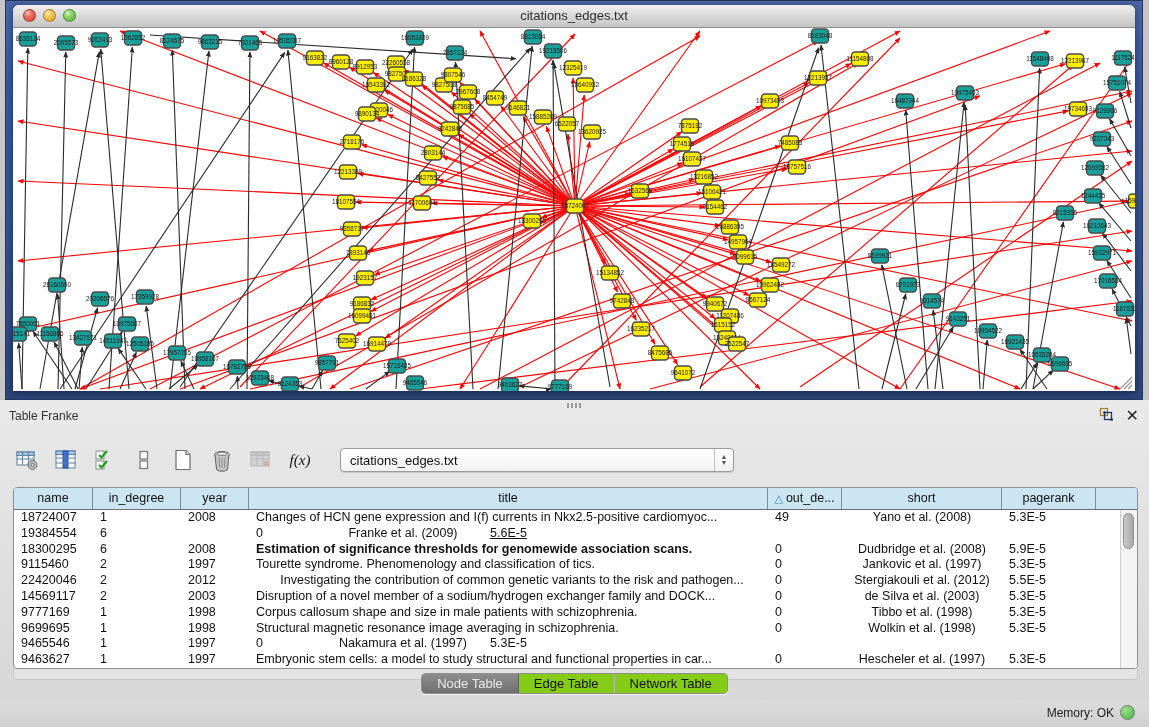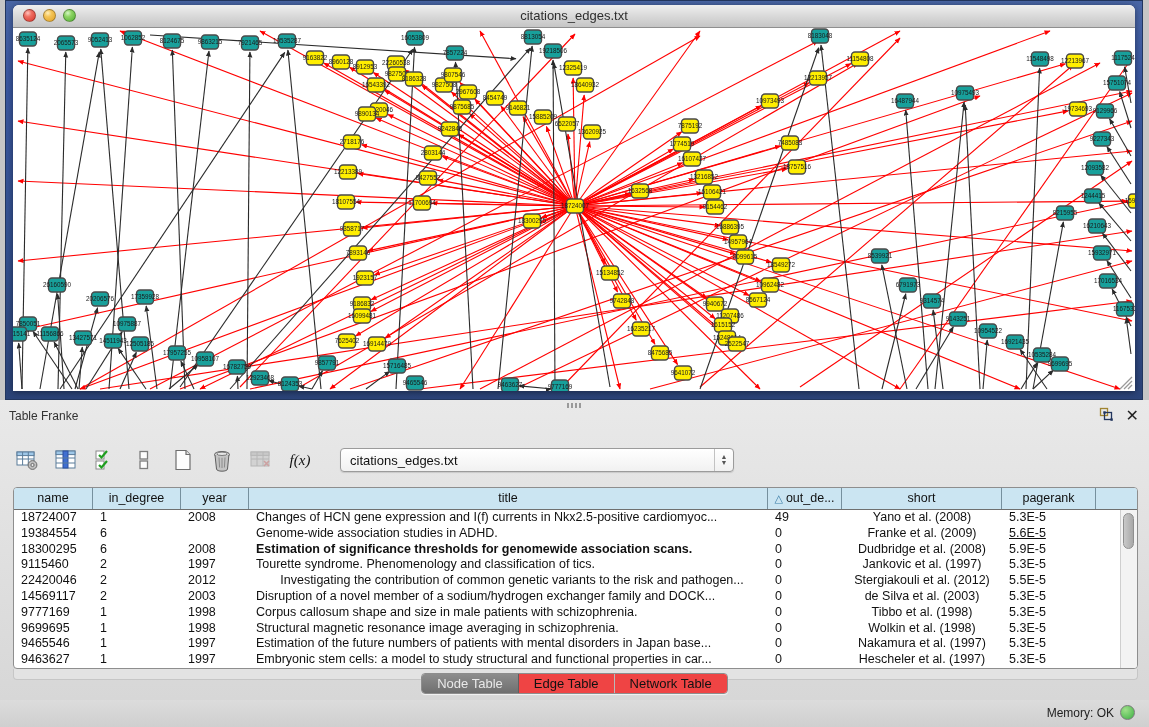--- a/index.html
+++ b/index.html
@@ -91,21 +91,21 @@
     position:absolute;left:2px;top:3px;width:11px;height:36px;border-radius:6px;
     background:linear-gradient(90deg,#c9c9c9,#a8a8a8);border:1px solid #8f8f8f;box-sizing:border-box;
   }
   .hscroll-strip{
     position:absolute;left:13px;top:269px;width:1123px;height:10px;
     background:#e3e3e3;border:1px solid #c6c6c6;border-top:none;border-radius:0 0 4px 4px;
   }
   
   .tabbar{position:absolute;left:0;top:273px;width:1149px;height:24px;display:flex;justify-content:center;}
   .tabs{display:flex;border:1px solid #8d8d8d;border-radius:4px;overflow:hidden;background:#fff;height:19px;box-shadow:0 1px 1px rgba(255,255,255,.7);}
-  .tab{font-size:13px;color:#111;padding:0 15px;line-height:19px;border-right:1px solid #b9b9b9;background:#ef4444;}
+  .tab{font-size:13px;color:#111;padding:0 15px;line-height:19px;border-right:1px solid #b9b9b9;background:#84cc16;}
   .tab:last-child{border-right:none;}
   .tab.sel{background:linear-gradient(180deg,#8d8d8d,#6f6f6f);color:#e9e9e9;border-right:1px solid #5f5f5f;text-align:center;}
   
   .statusbar{position:absolute;left:0;bottom:0;width:1149px;height:27px;background:linear-gradient(180deg,#dcdcdc,#cfcfcf);}
   .memory{position:absolute;right:14px;top:5px;display:flex;align-items:center;gap:6px;}
   .memory .lbl{font-size:12px;color:#222;}
   .memdot{width:15px;height:15px;border-radius:50%;background:radial-gradient(circle at 35% 30%,#9fe08a,#3cb043);border:1px solid #7a7a7a;box-sizing:border-box;}
 </style>
 </head>
 <body>
@@ -903,21 +903,20 @@
             <div class="td" style="width: 68px;">2008</div>
             <div class="td" style="width: 519px;">Changes of HCN gene expression and I(f) currents in Nkx2.5-positive cardiomyoc...</div>
             <div class="td" style="width: 74px;">49</div>
             <div class="td center" style="width: 160px;">Yano et al. (2008)</div>
             <div class="td" style="width: 94px;">5.3E-5</div>
           </div>
           <div class="tr">
             <div class="td" style="width: 79px;">19384554</div>
             <div class="td" style="width: 88px;">6</div>
             <div class="td" style="width: 68px; margin-top: 48px;">2009</div>
-            <div class="td" style="width: 519px;">Genome-wide association studies in ADHD.</div>
             <div class="td" style="width: 74px;">0</div>
             <div class="td center" style="width: 160px;">Franke et al. (2009)</div>
             <div class="td" style="width: 94px; text-decoration: underline;">5.6E-5</div>
           </div>
           <div class="tr">
             <div class="td" style="width: 79px;">18300295</div>
             <div class="td" style="width: 88px;">6</div>
             <div class="td" style="width: 68px;">2008</div>
             <div class="td" style="width: 519px; font-weight: bold;">Estimation of significance thresholds for genomewide association scans.</div>
             <div class="td" style="width: 74px;">0</div>
@@ -966,21 +965,20 @@
             <div class="td" style="width: 68px;">1998</div>
             <div class="td" style="width: 519px;">Structural magnetic resonance image averaging in schizophrenia.</div>
             <div class="td" style="width: 74px;">0</div>
             <div class="td center" style="width: 160px;">Wolkin et al. (1998)</div>
             <div class="td" style="width: 94px;">5.3E-5</div>
           </div>
           <div class="tr">
             <div class="td" style="width: 79px;">9465546</div>
             <div class="td" style="width: 88px;">1</div>
             <div class="td" style="width: 68px;">1997</div>
-            <div class="td" style="width: 519px;">Estimation of the future numbers of patients with mental disorders in Japan base...</div>
             <div class="td" style="width: 74px;">0</div>
             <div class="td center" style="width: 160px;">Nakamura et al. (1997)</div>
             <div class="td" style="width: 94px;">5.3E-5</div>
           </div>
           <div class="tr">
             <div class="td" style="width: 79px;">9463627</div>
             <div class="td" style="width: 88px;">1</div>
             <div class="td" style="width: 68px;">1997</div>
             <div class="td" style="width: 519px;">Embryonic stem cells: a model to study structural and functional properties in car...</div>
             <div class="td" style="width: 74px;">0</div>

